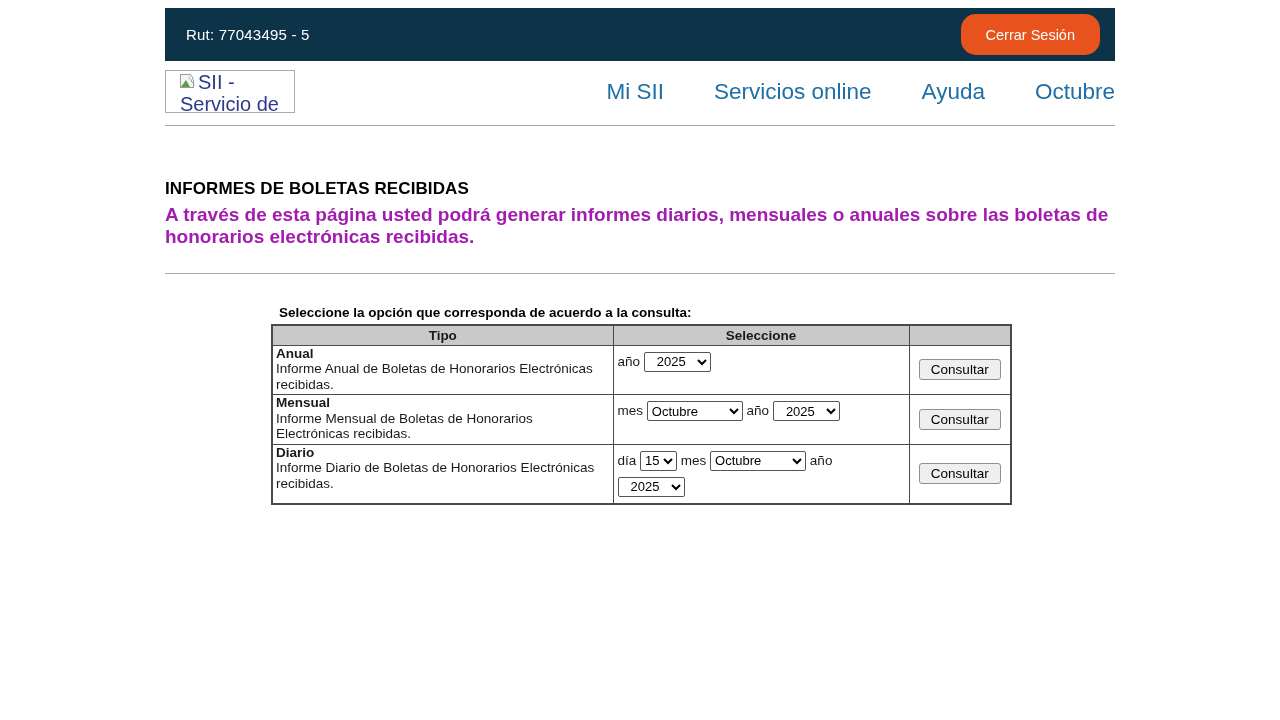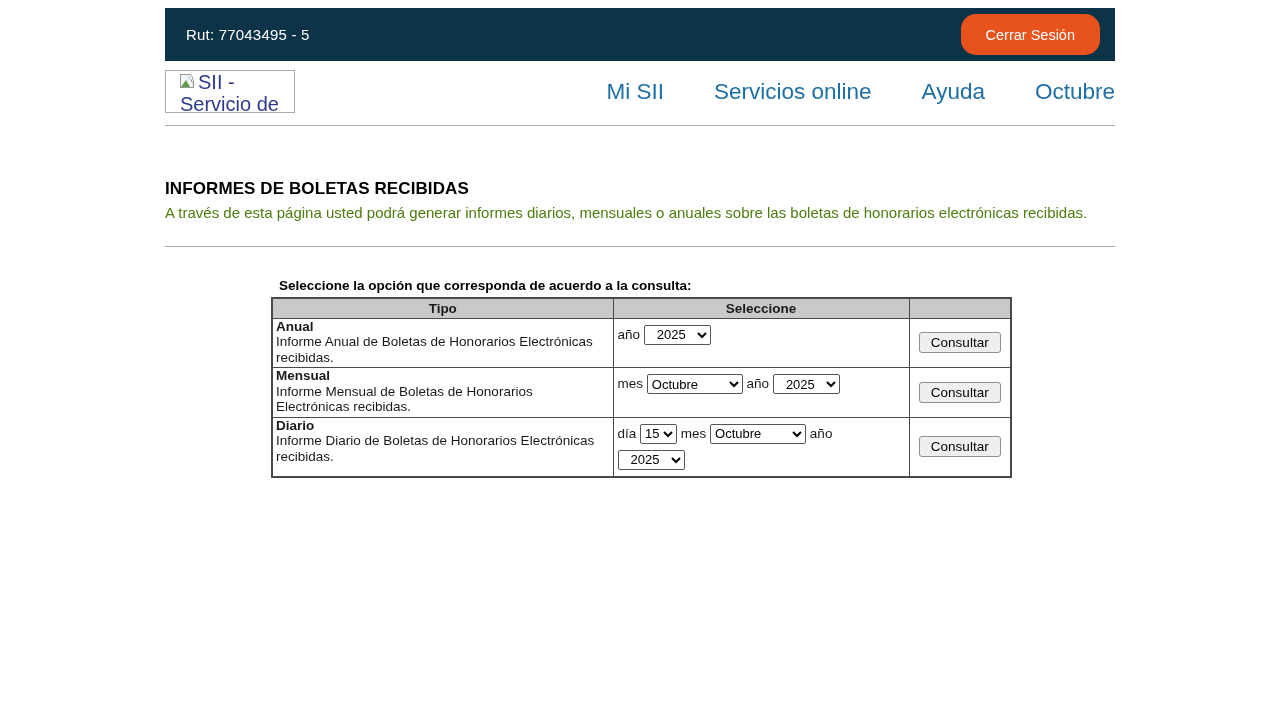--- a/index.html
+++ b/index.html
@@ -72,22 +72,23 @@
   
   .page-title {
     margin-top: 53px;
     font-size: 17px;
     font-weight: bold;
     color: #000000;
     letter-spacing: 0.1px;
   }
   .page-desc {
     margin-top: 5px;
-    font-size: 15px;
-    color: #4d7c0f;
+    font-size: 19px;
+    color: #a21caf;
+    font-weight: bold;
   }
 
   .consulta-block { margin-top: 31px; }
   .consulta-prompt {
     margin-left: 114px;
     font-size: 13.5px;
     font-weight: bold;
     color: #000000;
   }
 

